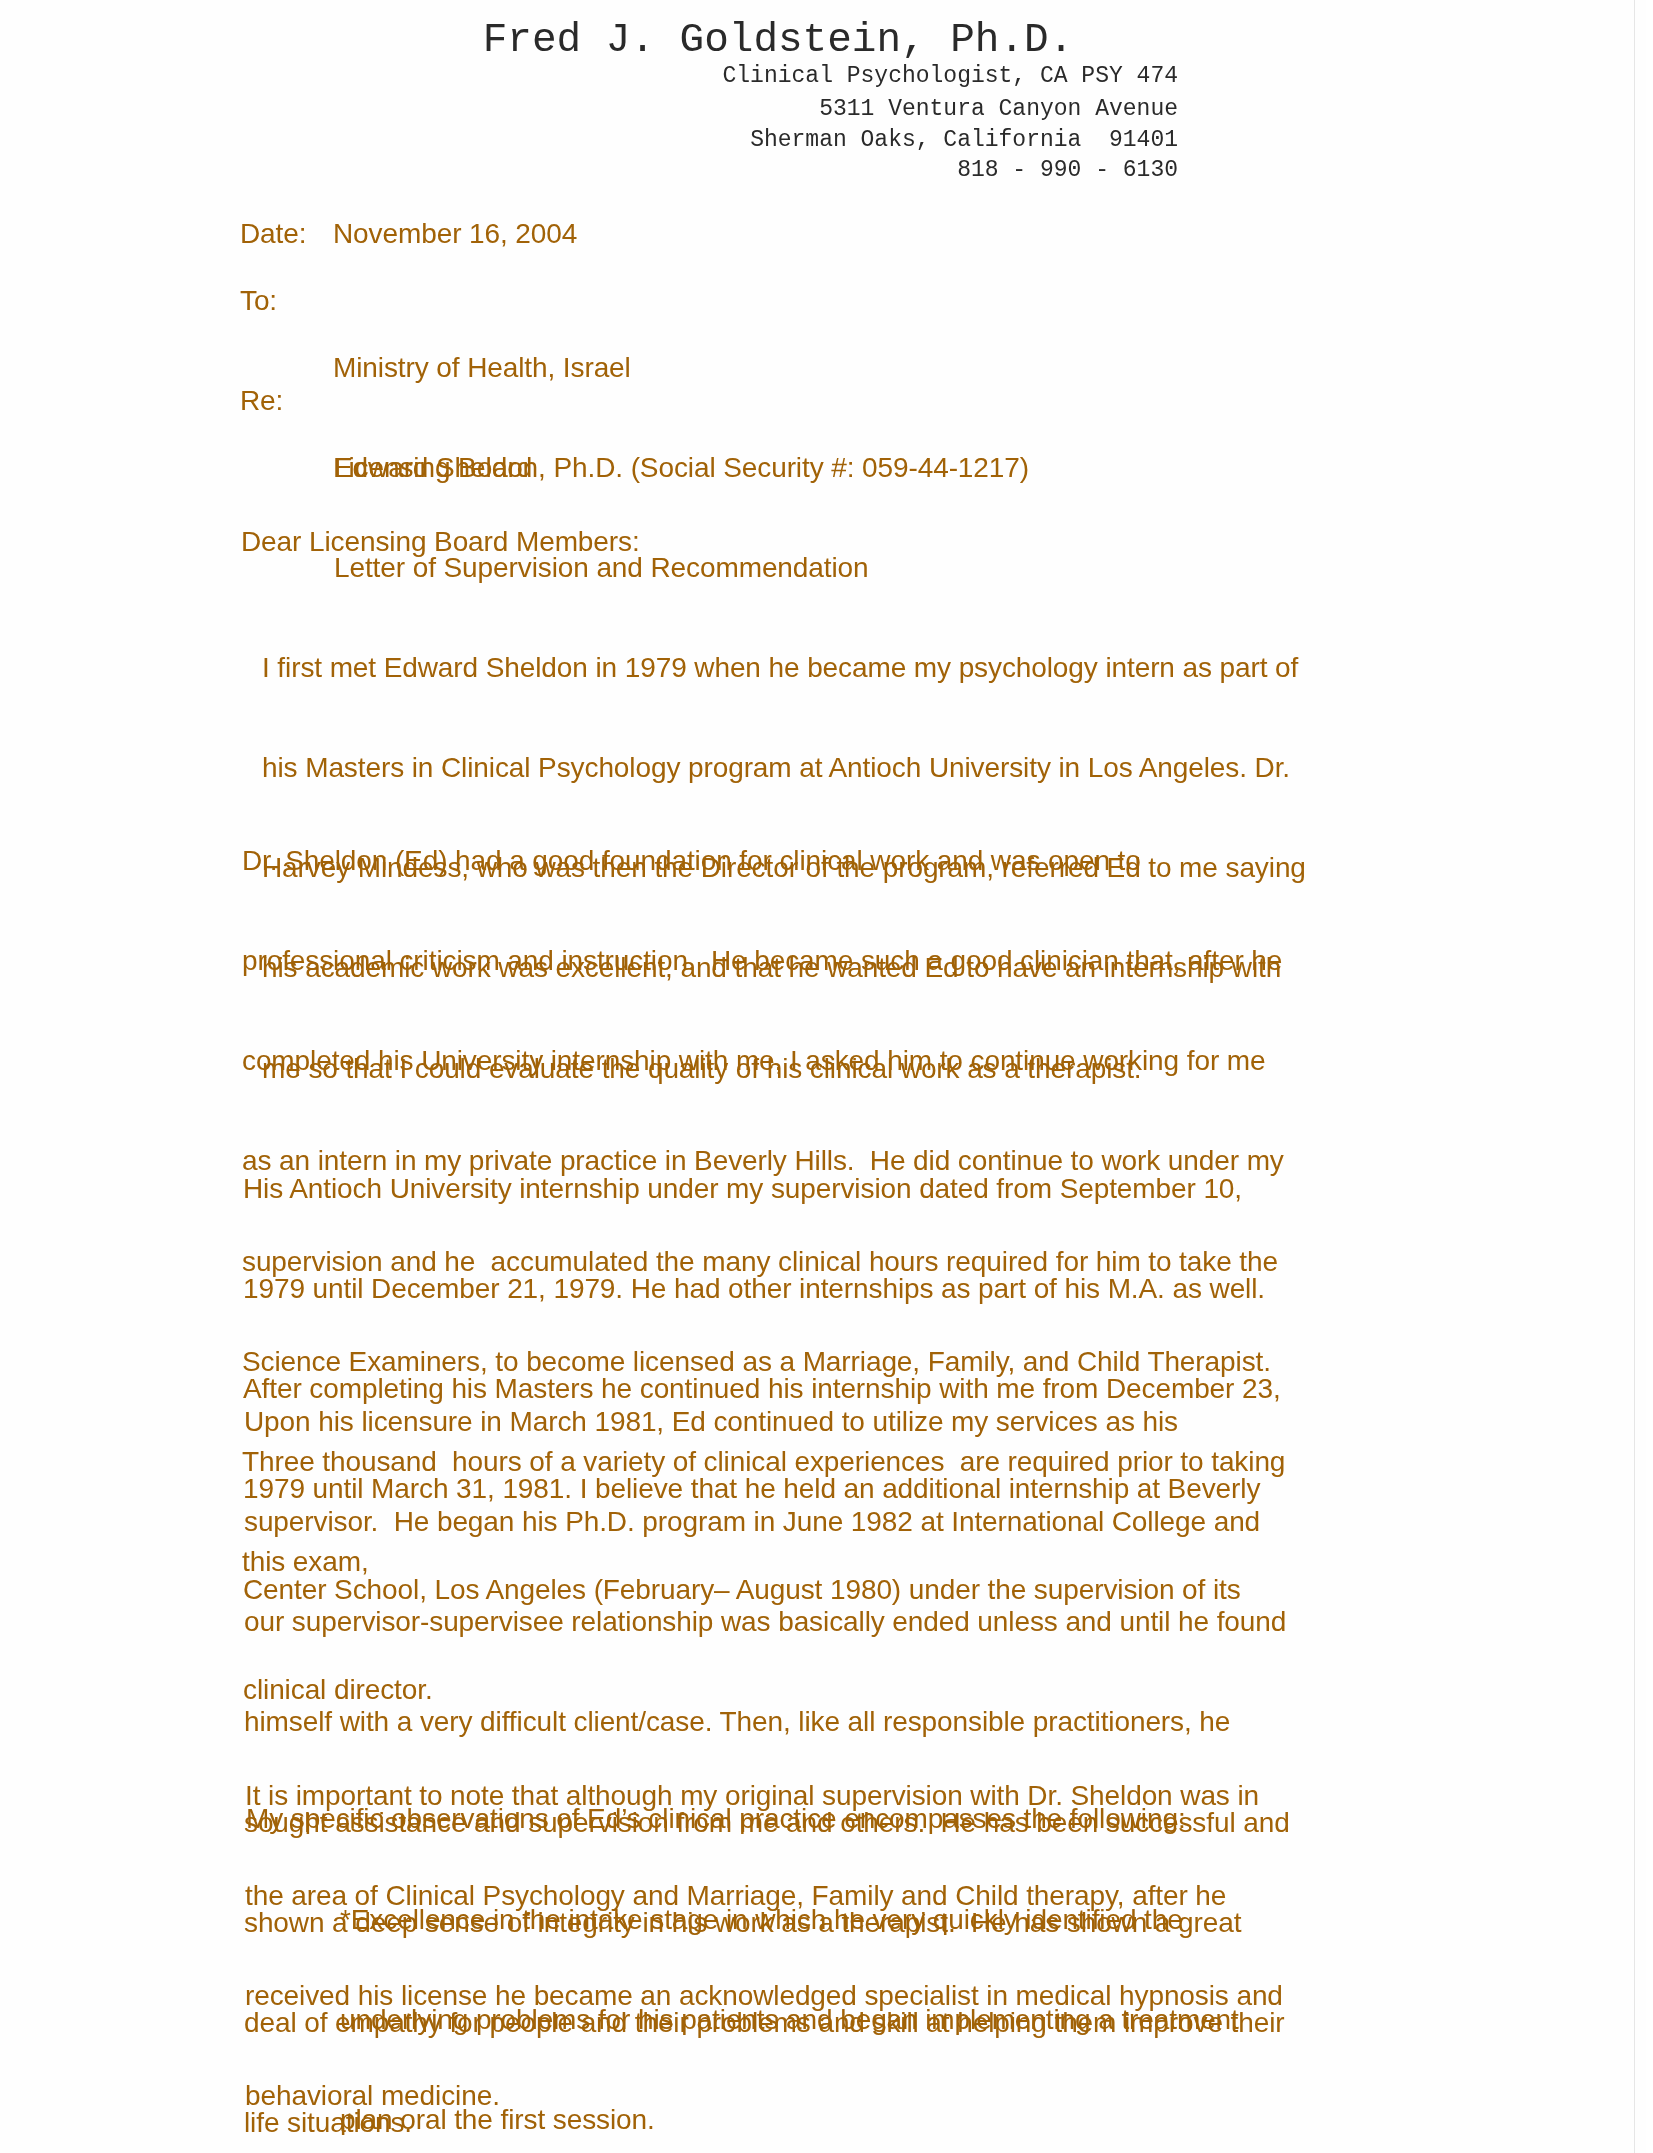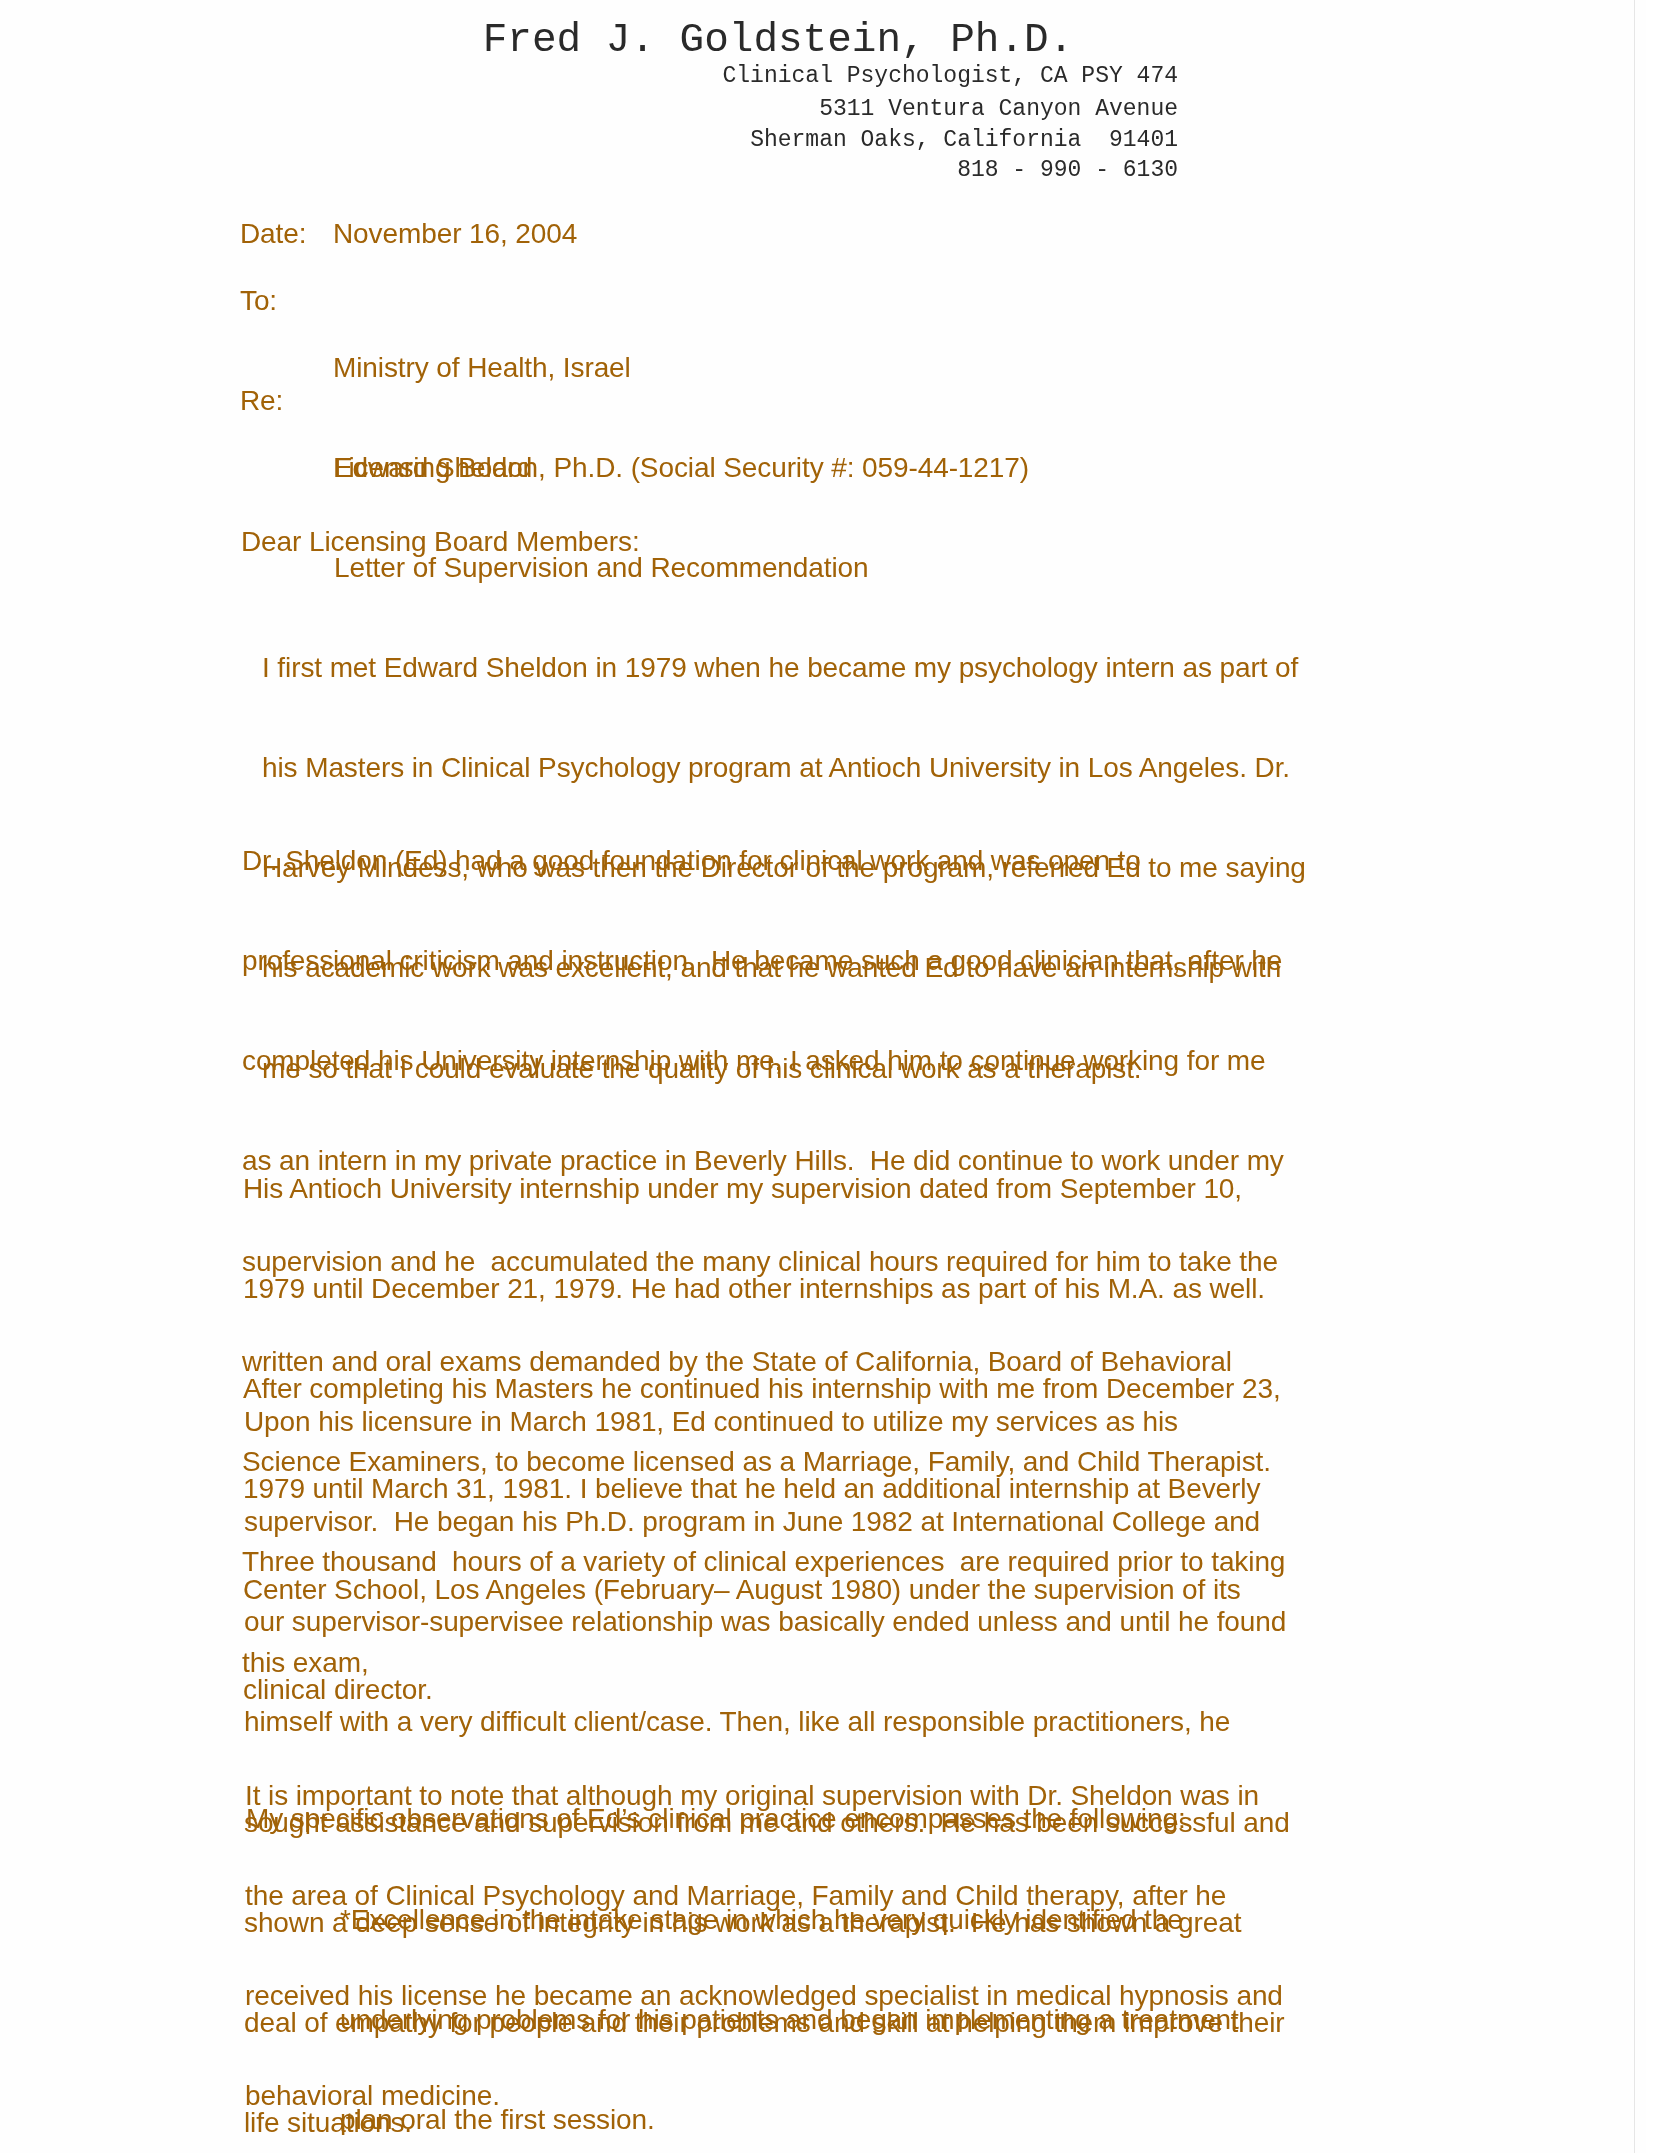--- a/index.html
+++ b/index.html
@@ -51,21 +51,20 @@
     <span class="line">his academic work was excellent, and that he wanted Ed to have an internship with</span>
     <span class="line">me so that I could evaluate the quality of his clinical work as a therapist.</span>
   </div>
 
   <div class="body-text" style="left:242px; top:777px;">
     <span class="line">Dr. Sheldon (Ed) had a good foundation for clinical work and was open to</span>
     <span class="line">professional criticism and instruction.  He became such a good clinician that, after he</span>
     <span class="line">completed his University internship with me, I asked him to continue working for me</span>
     <span class="line">as an intern in my private practice in Beverly Hills.  He did continue to work under my</span>
     <span class="line">supervision and he  accumulated the many clinical hours required for him to take the</span>
-    <span class="line">written and oral exams demanded by the State of California, Board of Behavioral</span>
     <span class="line">Science Examiners, to become licensed as a Marriage, Family, and Child Therapist.</span>
     <span class="line">Three thousand  hours of a variety of clinical experiences  are required prior to taking</span>
     <span class="line">this exam,</span>
   </div>
 
   <div class="body-text" style="left:243px; top:1105px;">
     <span class="line">His Antioch University internship under my supervision dated from September 10,</span>
     <span class="line">1979 until December 21, 1979. He had other internships as part of his M.A. as well.</span>
     <span class="line">After completing his Masters he continued his internship with me from December 23,</span>
     <span class="line">1979 until March 31, 1981. I believe that he held an additional internship at Beverly</span>

